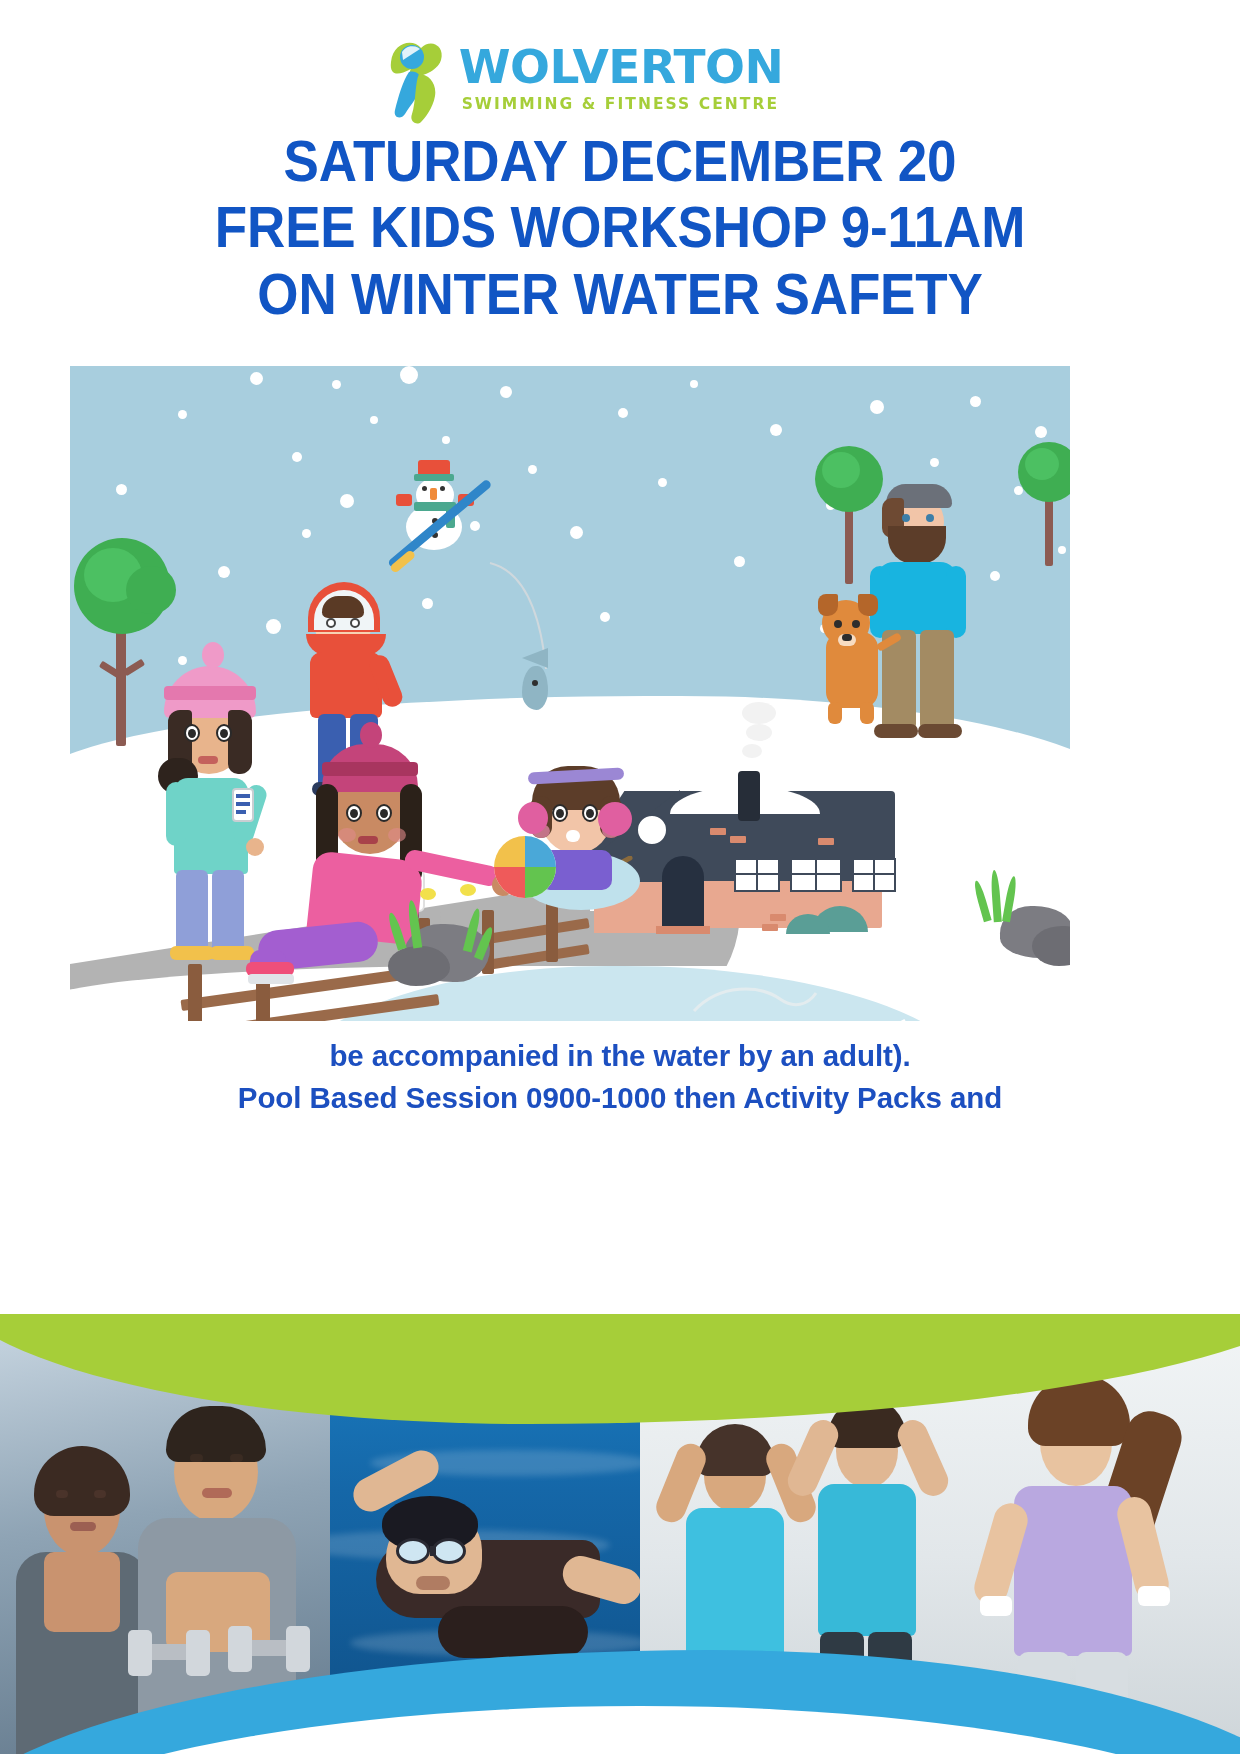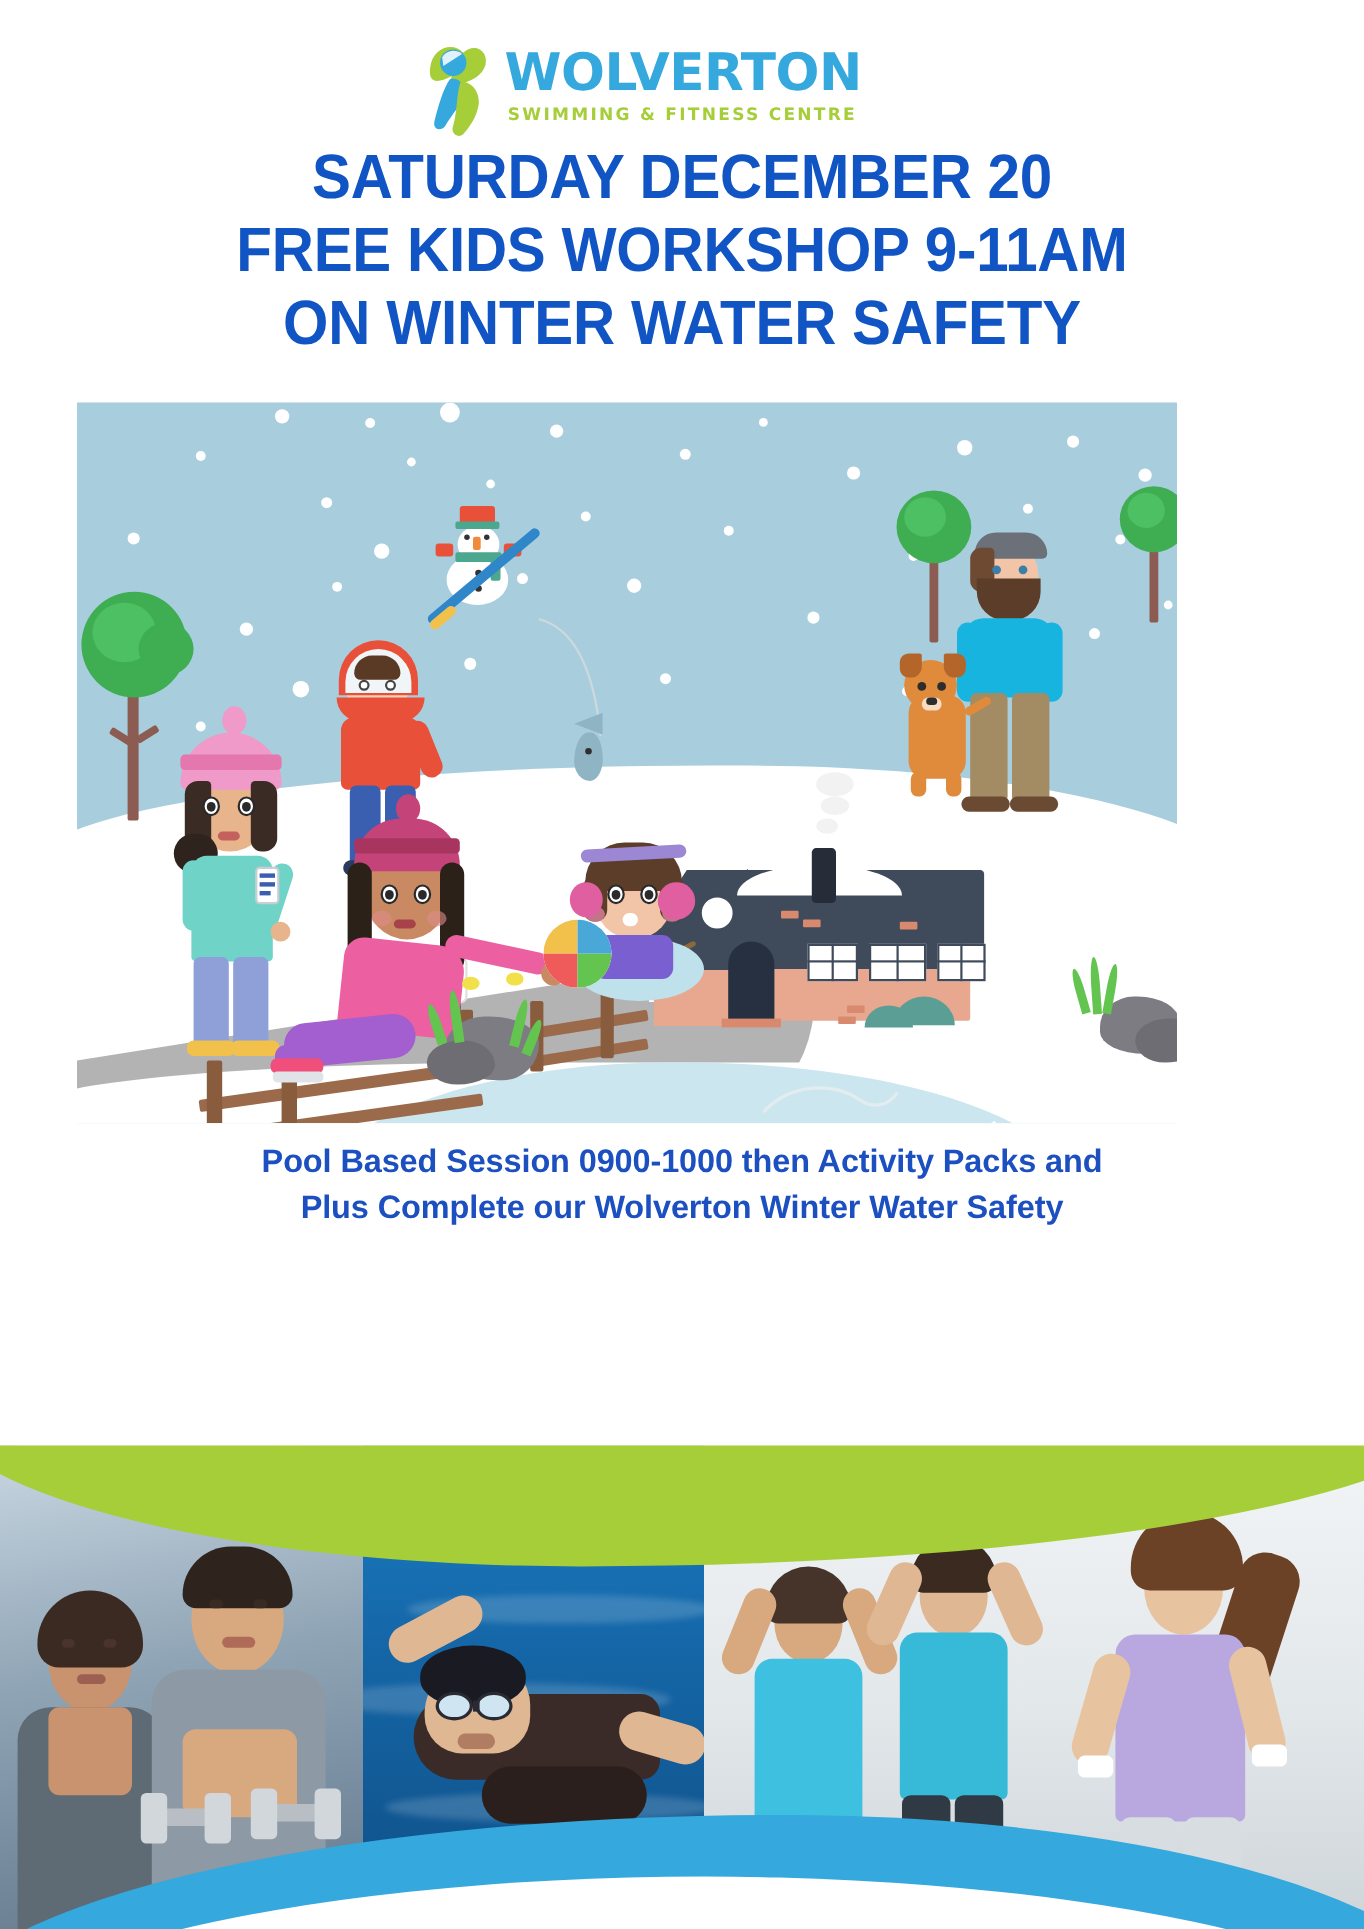--- a/index.html
+++ b/index.html
@@ -546,22 +546,22 @@
   <div>
     <div class="abs rock" style="left:930px;top:540px;width:72px;height:52px;"></div>
     <div class="abs rock-l" style="left:962px;top:560px;width:60px;height:40px;"></div>
     <div class="abs grass" style="left:908px;top:514px;width:8px;height:42px;border-radius:50% 50% 0 0;transform:rotate(-16deg);"></div>
     <div class="abs grass" style="left:922px;top:504px;width:8px;height:52px;border-radius:50% 50% 0 0;transform:rotate(-4deg);"></div>
     <div class="abs grass" style="left:936px;top:510px;width:8px;height:46px;border-radius:50% 50% 0 0;transform:rotate(10deg);"></div>
   </div>
 </div>
 
 <div id="body-text">
+  <span class="bl">be accompanied in the water by an adult).</span>
   <span class="bl">Pool Based Session 0900-1000 then Activity Packs and</span>
-  <span class="bl">Plus Complete our Wolverton Winter Water Safety</span>
 </div>
 
 <div id="banner">
   <div id="banner-photos">
 
     <div class="photo p1">
       <div class="abs gy-head" style="left:44px;top:150px;width:76px;height:92px;background:#c9936f;"></div>
       <div class="abs" style="left:34px;top:132px;width:96px;height:70px;background:#3b2a22;border-radius:48px 48px 20px 20px;"></div>
       <div class="abs" style="left:56px;top:176px;width:12px;height:8px;background:#4a332a;border-radius:4px;"></div>
       <div class="abs" style="left:94px;top:176px;width:12px;height:8px;background:#4a332a;border-radius:4px;"></div>

